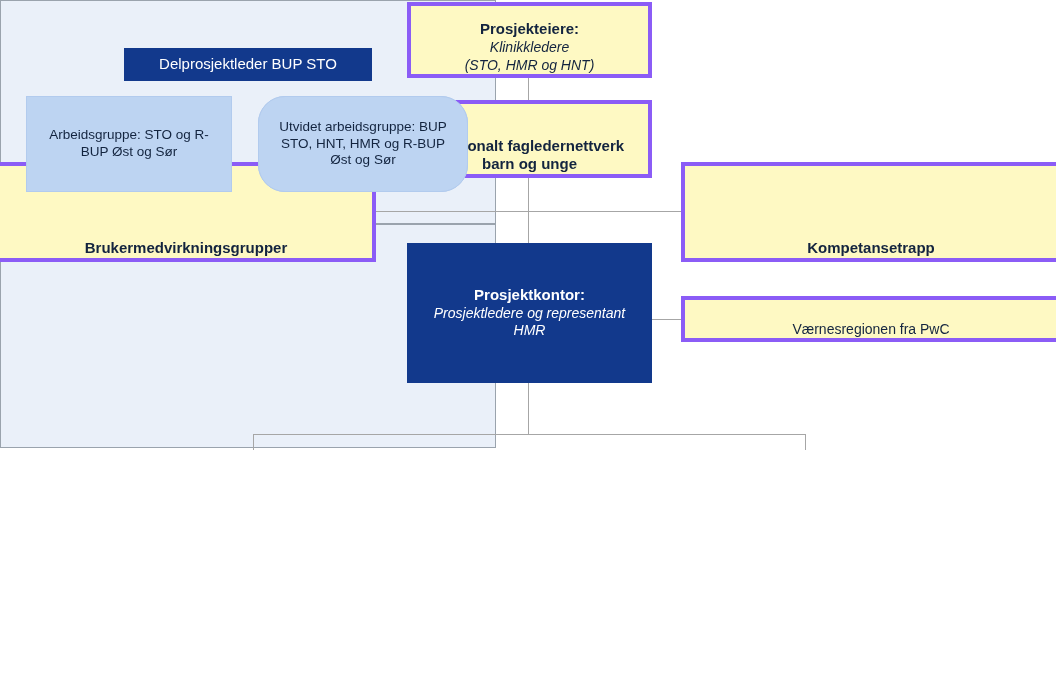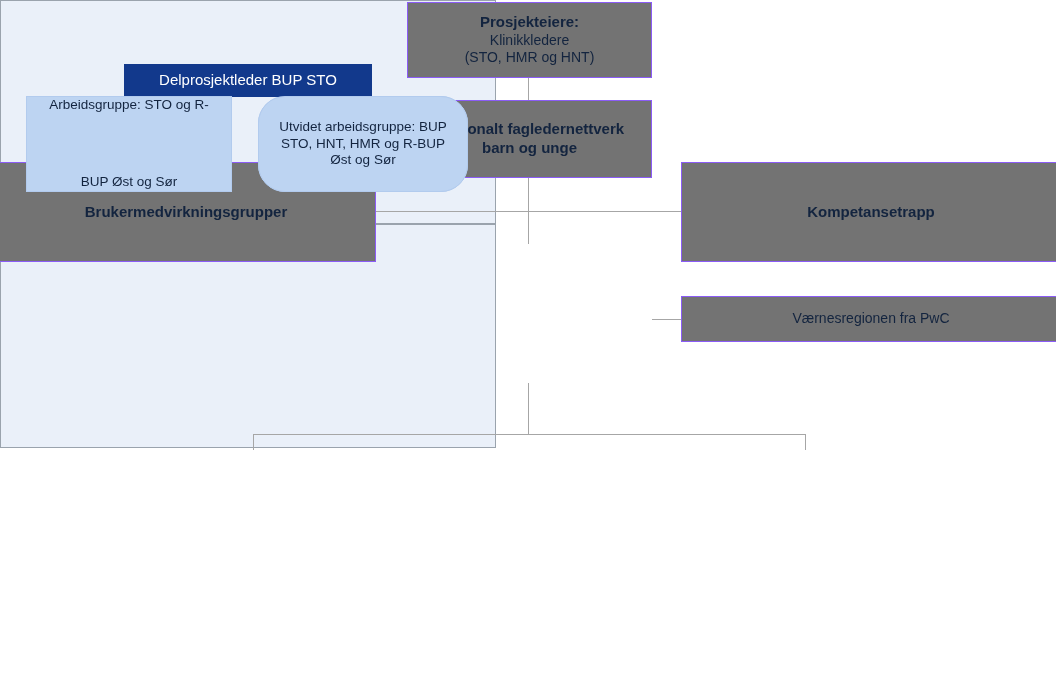--- a/index.html
+++ b/index.html
@@ -26,42 +26,43 @@
     flex-direction: column;
     align-items: center;
     justify-content: center;
     text-align: center;
     color: #13243f;
     line-height: 1.25;
   }
 
   
   .blue {
-    background: #737373;
-    border: 1px solid #8b5cf6;
+    background: #fef9c3;
+    border: 4px solid #8b5cf6;
+    justify-content: flex-end;
   }
   
   .navy {
     background: #12398c;
     border: 1px solid #12398c;
     color: #ffffff;
   }
   
   .panel {
     background: #eaf0f9;
     border: 1px solid #9aa3ad;
   }
   
   .lightblue {
     background: #bdd4f2;
     border: 1px solid #b2cbee;
   }
 
   .t-bold { font-weight: bold; }
-  .t-italic { }
+  .t-italic { font-style: italic; }
 
   .line { position: absolute; background: #a6a6a6; }
   .line.h { height: 1px; }
   .line.v { width: 1px; }
 
   
   #box-prosjekteiere { left: 407px; top: 2px;  width: 245px; height: 76px; font-size: 14px; }
   #box-prosjekteiere .line1 { font-size: 15px; }
   #box-fagleder      { left: 407px; top: 100px; width: 245px; height: 78px; font-size: 15px; }
   #box-bruker        { left: -4px;  top: 162px; width: 380px; height: 100px; font-size: 15px; }
@@ -81,33 +82,32 @@
     text-align: center;
     font-size: 15px;
     font-weight: bold;
     color: #13243f;
   }
   .dp-leader {
     position: absolute;
     top: 48px;
     height: 33px;
     font-size: 15px;
-    margin-top: 16px;
   }
   #panel-dp1 .dp-leader { left: 124px; width: 248px; }
   #panel-dp2 .dp-leader { left: 124px; width: 248px; }
 
   .wg {
     position: absolute;
     top: 96px;
     height: 96px;
     font-size: 13.5px;
     padding: 0 8px;
   }
-  .wg-left  { left: 26px;  width: 206px; justify-content: space-between; }
+  .wg-left  { left: 26px;  width: 206px; }
   .wg-right { left: 258px; width: 210px; border-radius: 27px; }
 </style>
 </head>
 <body>
 
 <div id="canvas">
 
   <div class="line v" style="left:528px; top:78px; height:23px;"></div>
 
   <div class="line v" style="left:528px; top:178px; height:66px;"></div>
@@ -138,20 +138,25 @@
   </div>
 
   <div class="box blue" id="box-bruker">
     <span class="t-bold">Brukermedvirkningsgrupper</span>
   </div>
 
   <div class="box blue" id="box-referanse">
     <span class="t-bold">Kompetansetrapp</span>
   </div>
 
+  <div class="box navy" id="box-prosjektkontor">
+    <span class="line1 t-bold">Prosjektkontor:</span>
+    <span class="t-italic">Prosjektledere og representant</span>
+    <span class="t-italic">HMR</span>
+  </div>
 
   <div class="box blue" id="box-pwc">
     <span>Værnesregionen fra PwC</span>
   </div>
 
   <div class="panel" id="panel-dp1">
 
     <div class="box navy dp-leader">
       <span>Delprosjektleder BUP HNT</span>
     </div>

